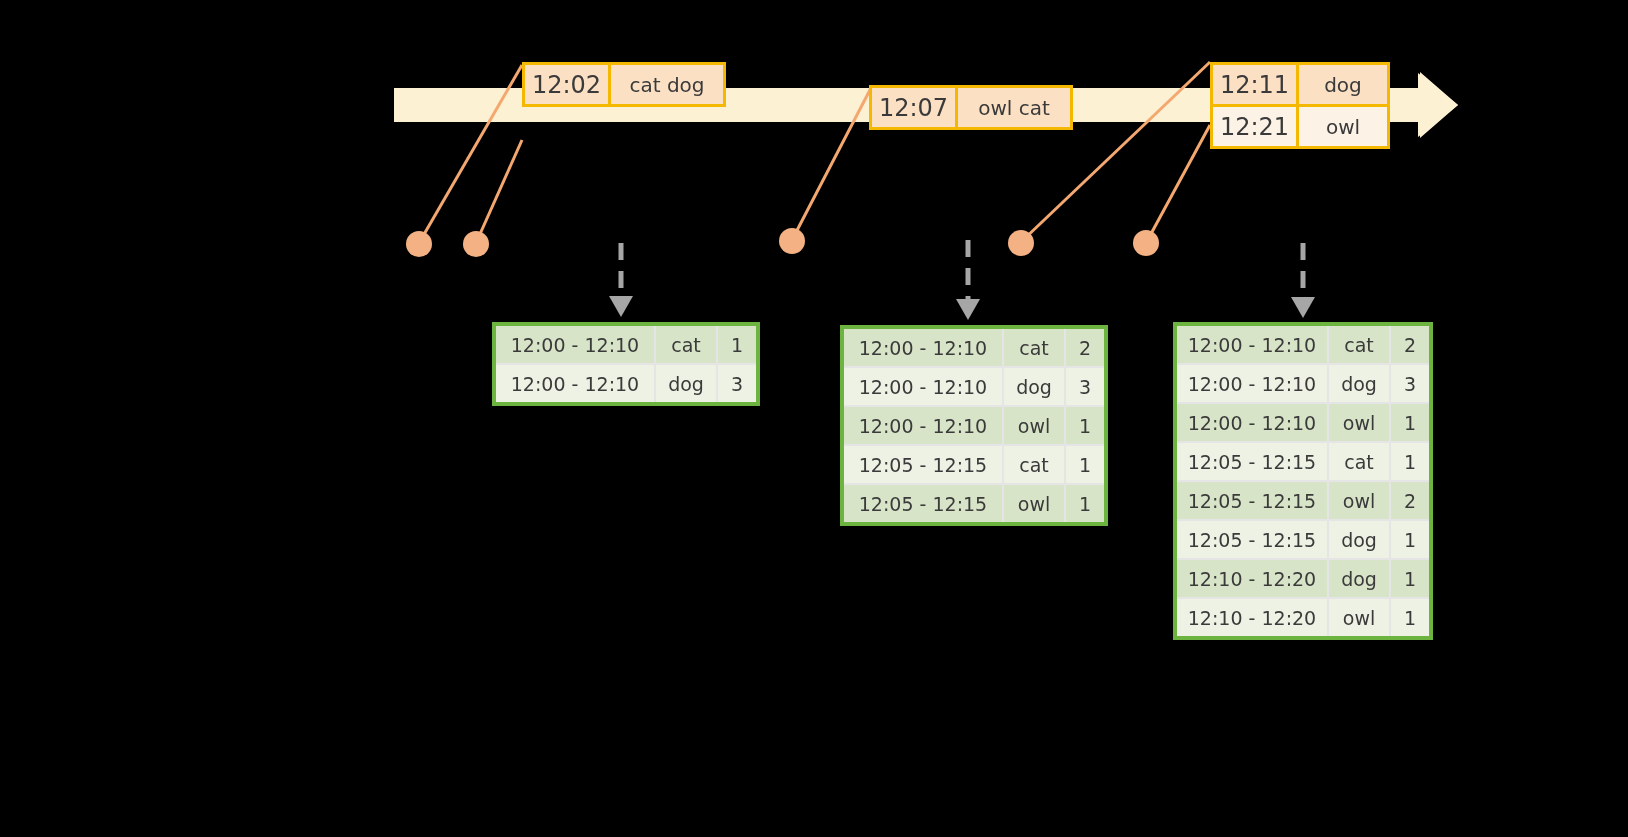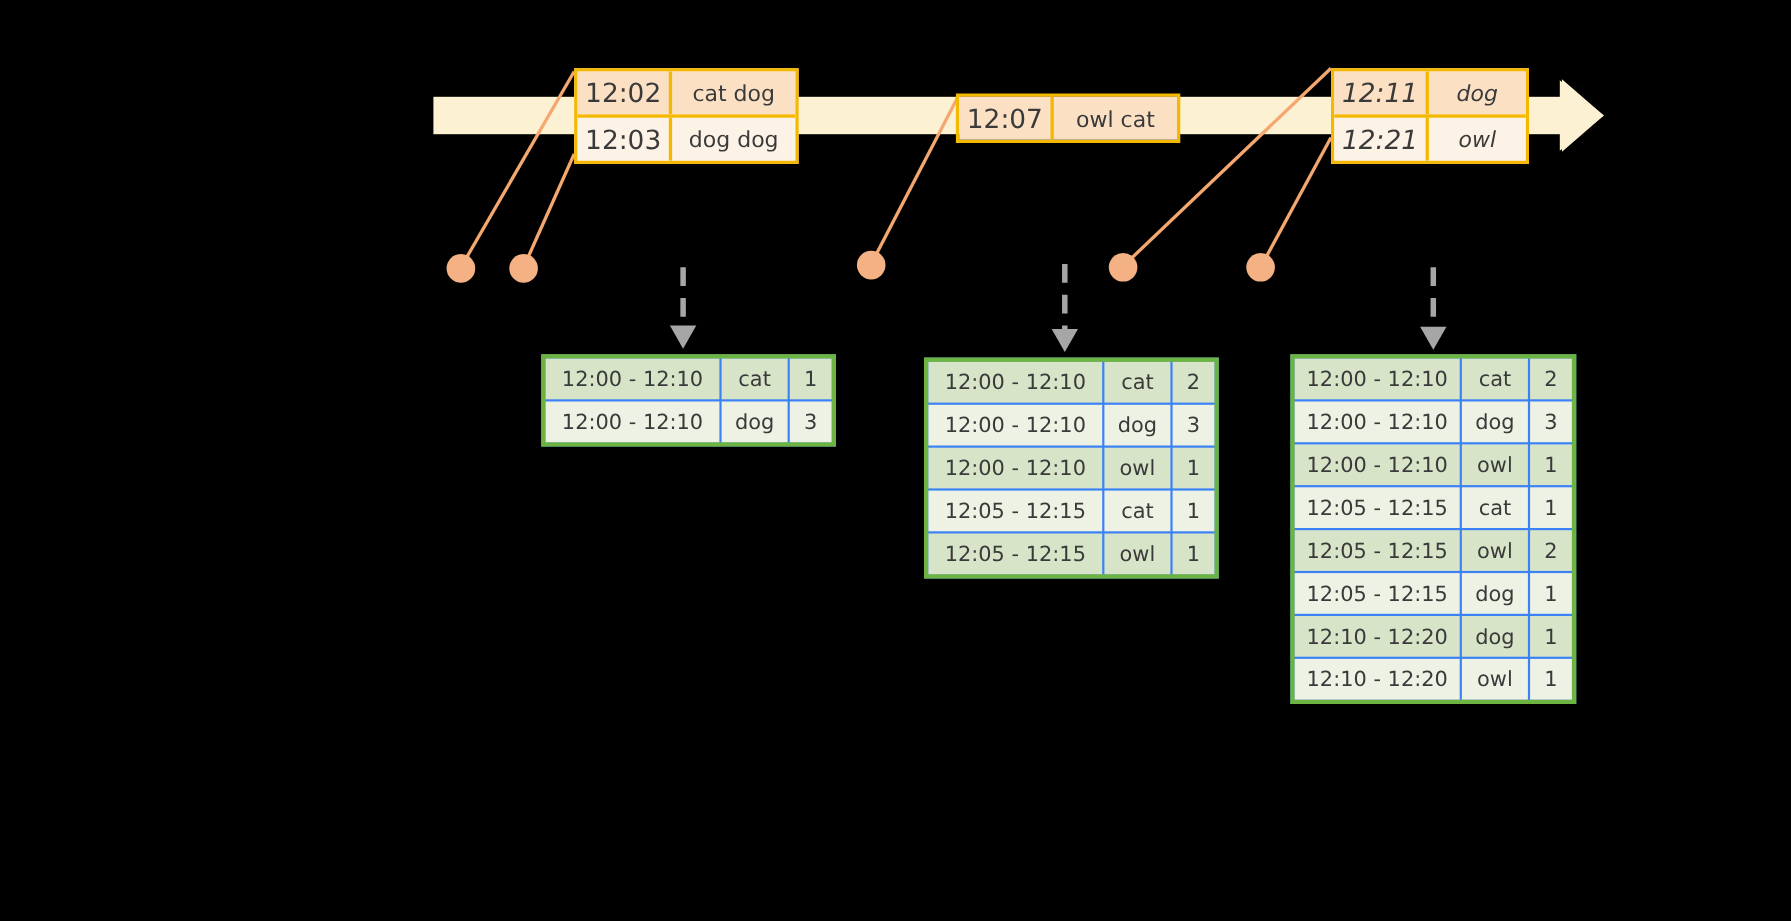--- a/index.html
+++ b/index.html
@@ -78,21 +78,21 @@
     padding: 0 12px;
     box-sizing: border-box;
     white-space: nowrap;
   }
 
   
   .result-table {
     position: absolute;
     border: 4px solid #6CB33F;
     box-sizing: border-box;
-    background: #3b82f6;
+    background: #e5e5e5;
     display: flex;
     flex-direction: column;
     justify-content: flex-end;
   }
   .res-row {
     display: flex;
     flex-direction: row;
     height: 37px;
     margin-bottom: 2px;
   }
@@ -154,34 +154,30 @@
       <line x1="1303" y1="243" x2="1303" y2="298" stroke="#A6A6A6" stroke-width="5" stroke-dasharray="17,11"></line>
       <polygon points="1291,297 1315,297 1303,318" fill="#A6A6A6"></polygon>
     </g>
   </svg>
 
   <div class="event-box" style="left:522px; top:62px; width:204px;">
     <div class="event-row shade-a">
       <div class="event-time">12:02</div>
       <div class="event-words">cat dog</div>
     </div>
-    <div class="event-row shade-b">
-      <div class="event-time">12:03</div>
-      <div class="event-words">dog dog</div>
-    </div>
   </div>
 
   <div class="event-box" style="left:869px; top:85px; width:204px;">
     <div class="event-row shade-a">
       <div class="event-time">12:07</div>
       <div class="event-words">owl cat</div>
     </div>
   </div>
 
-  <div class="event-box" style="left:1210px; top:62px; width:180px;font-style:italic;">
+  <div class="event-box" style="left:1210px; top:62px; width:180px;">
     <div class="event-row shade-a">
       <div class="event-time">12:11</div>
       <div class="event-words">dog</div>
     </div>
     <div class="event-row shade-b">
       <div class="event-time">12:21</div>
       <div class="event-words">owl</div>
     </div>
   </div>
 

